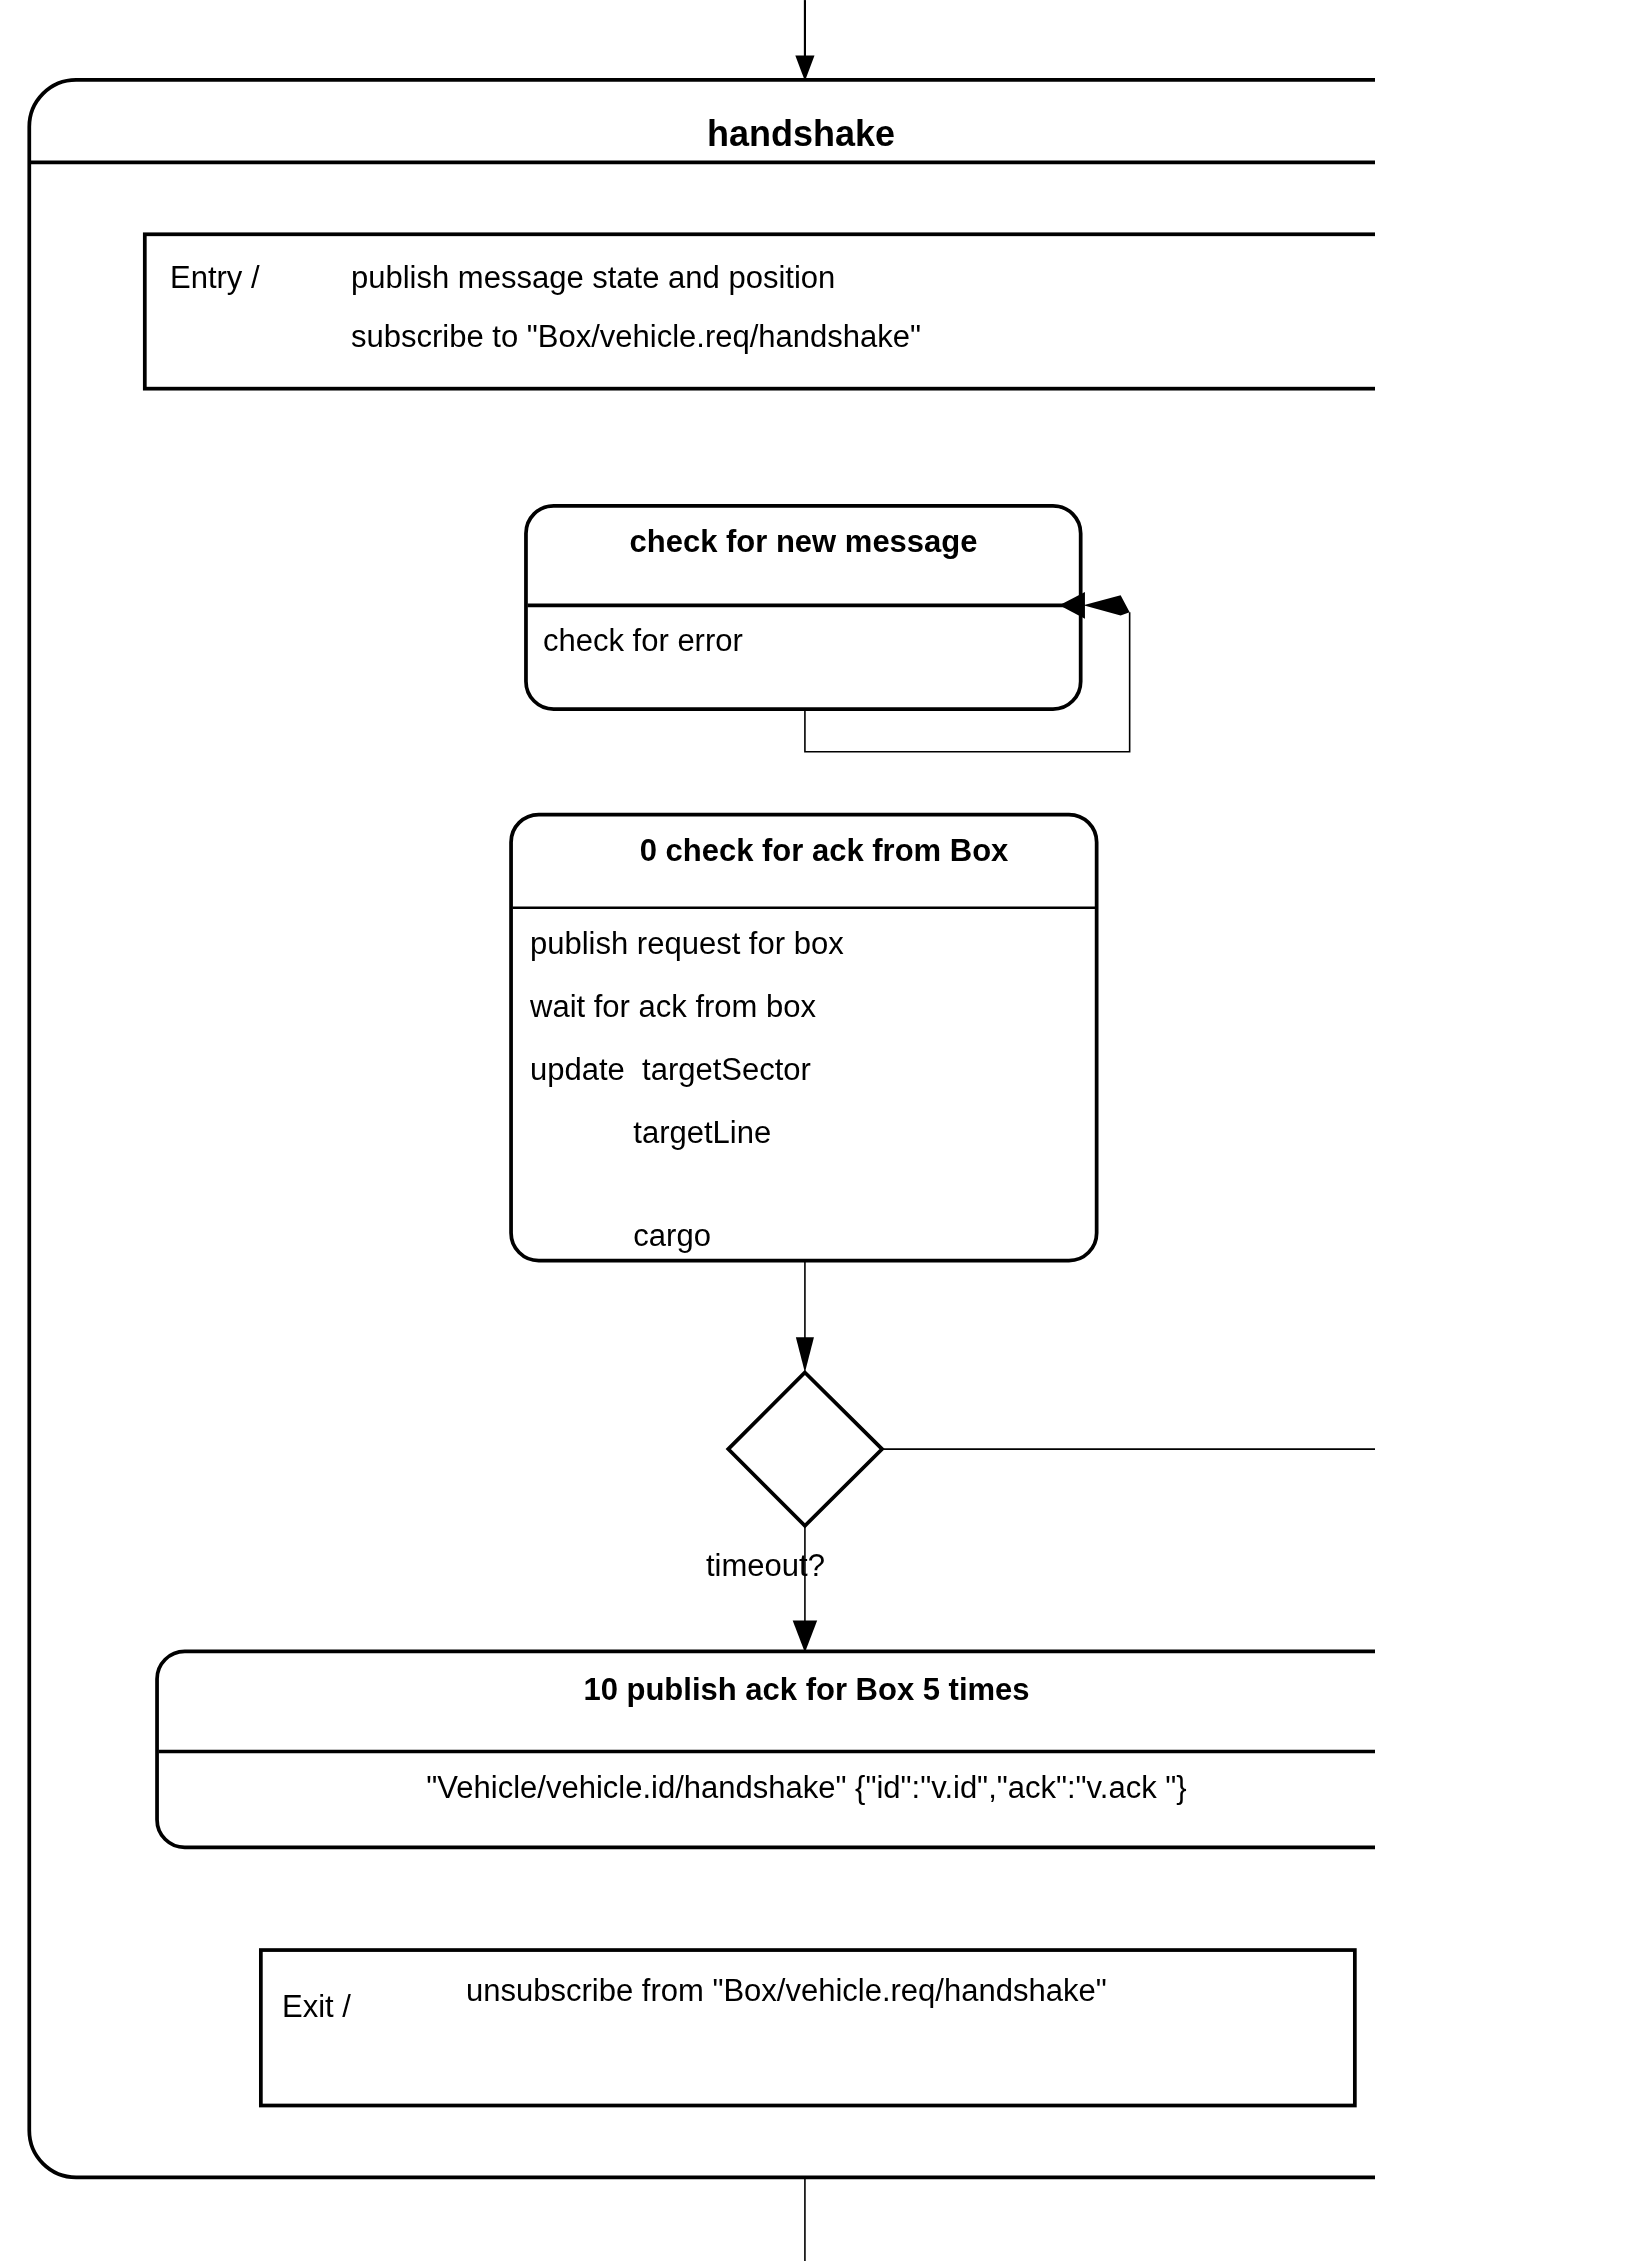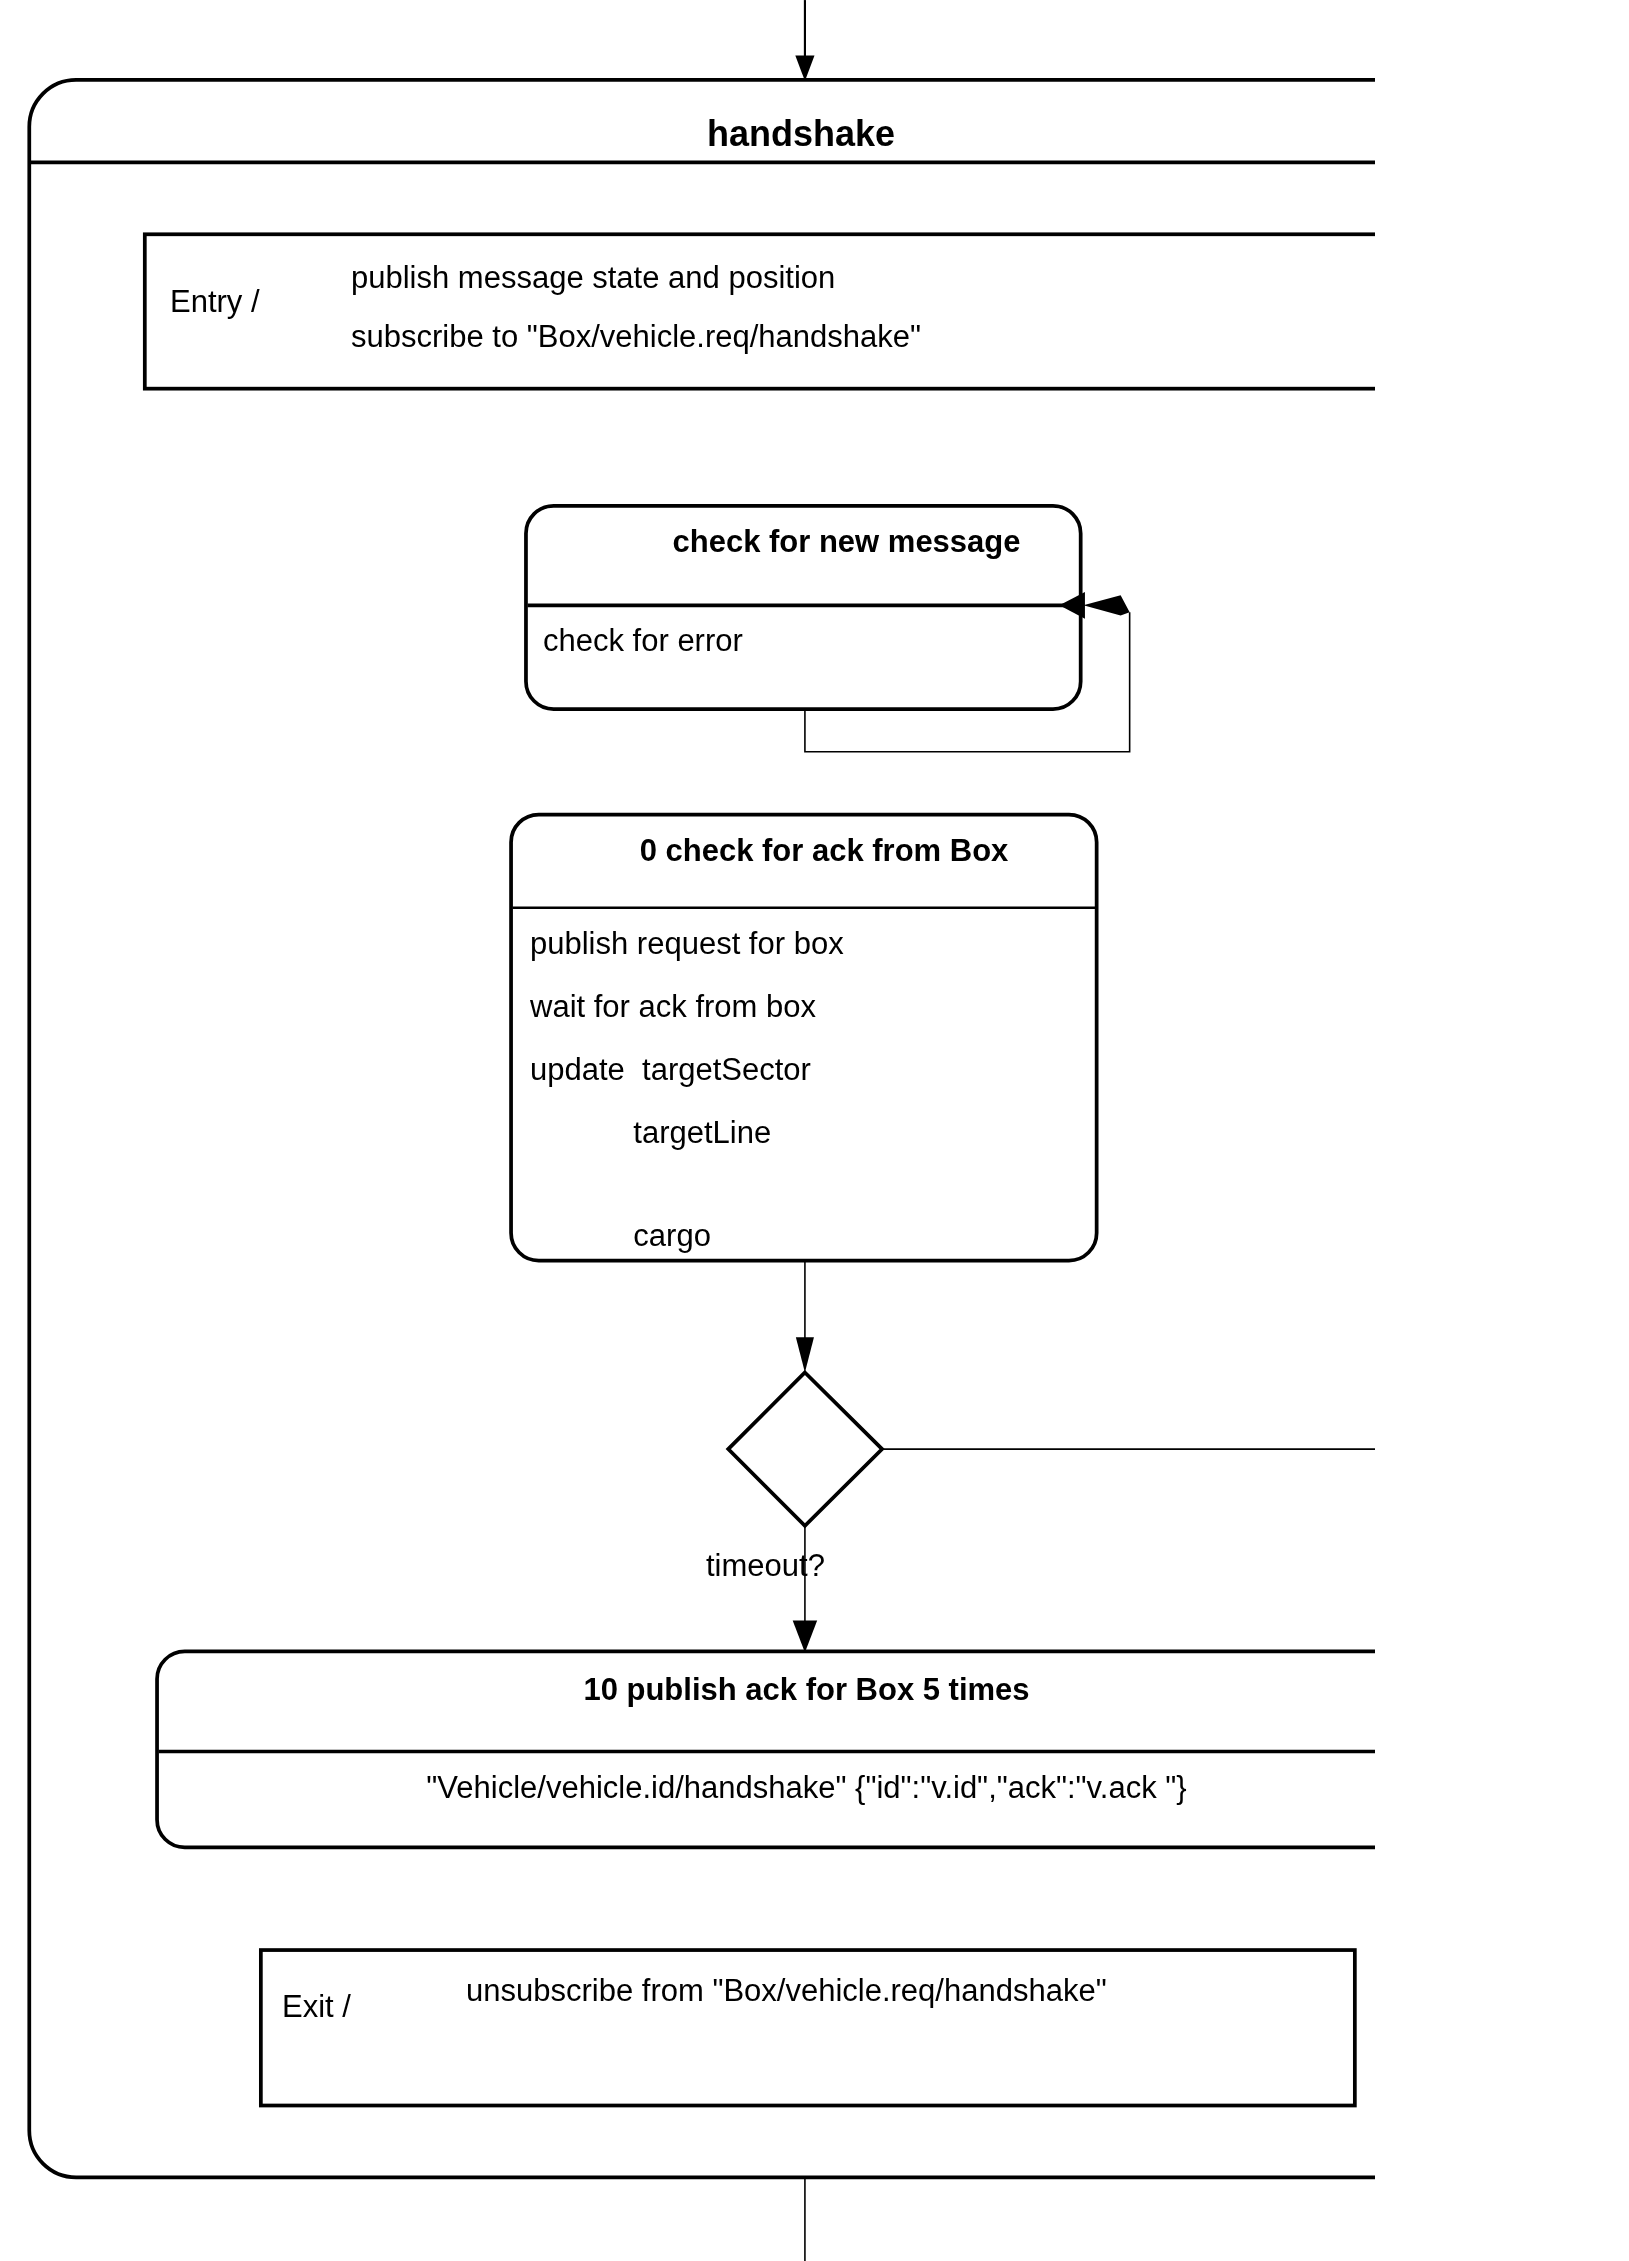--- a/index.html
+++ b/index.html
@@ -114,25 +114,25 @@
       <rect x="490" y="3663" width="2055" height="292" fill="#ffffff" stroke="#000000" stroke-width="7"></rect>
     </g>
 
     <g>
       <line x1="1512" y1="4090" x2="1512" y2="4247" stroke="#000000" stroke-width="3"></line>
     </g>
   </svg>
 
   <div class="txt state-title" style="left:29px; top:113px; width:1544px; font-size:36px;">handshake</div>
 
-  <div class="txt" style="left:170px; top:260px; font-size:31px;margin-top:24px;">Entry /</div>
+  <div class="txt" style="left:170px; top:260px; font-size:31px;">Entry /</div>
   <div class="txt" style="left:351px; top:260px; font-size:31px;">publish message state and position</div>
   <div class="txt" style="left:351px; top:319px; font-size:31px;">subscribe to "Box/vehicle.req/handshake"</div>
 
-  <div class="txt state-title" style="left:526px; top:524px; width:555px; font-size:31px;padding-left:43px;">check for new message</div>
+  <div class="txt state-title" style="left:526px; top:524px; width:555px; font-size:31px;">check for new message</div>
   <div class="txt" style="left:543px; top:623px; font-size:31px;">check for error</div>
 
   <div class="txt state-title" style="left:511px; top:833px; width:586px; font-size:31px;margin-left:20px;">0 check for ack from Box</div>
   <div class="txt" style="left:530px; top:926px; font-size:31px;">publish request for box</div>
   <div class="txt" style="left:530px; top:989px; font-size:31px;">wait for ack from box</div>
   <div class="txt" style="left:530px; top:1052px; font-size:31px;">update  targetSector</div>
   <div class="txt" style="left:530px; top:1115px; font-size:31px;">            targetLine</div>
   <div class="txt" style="left:530px; top:1178px; font-size:31px;margin-top:40px;">            cargo</div>
 
   <div class="txt" style="left:706px; top:1548px; font-size:31px;">timeout?</div>

